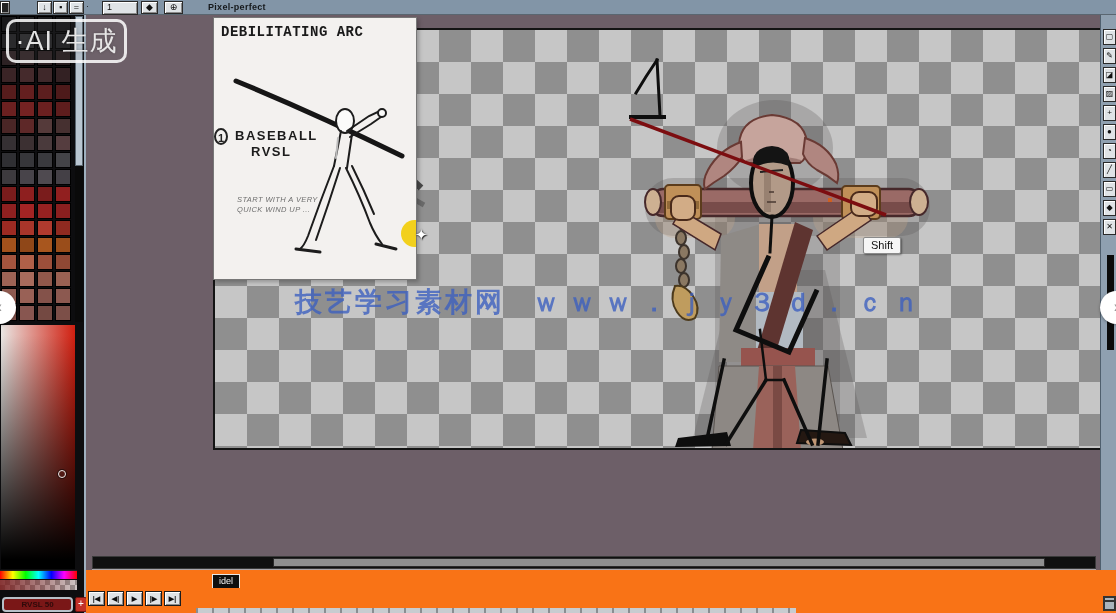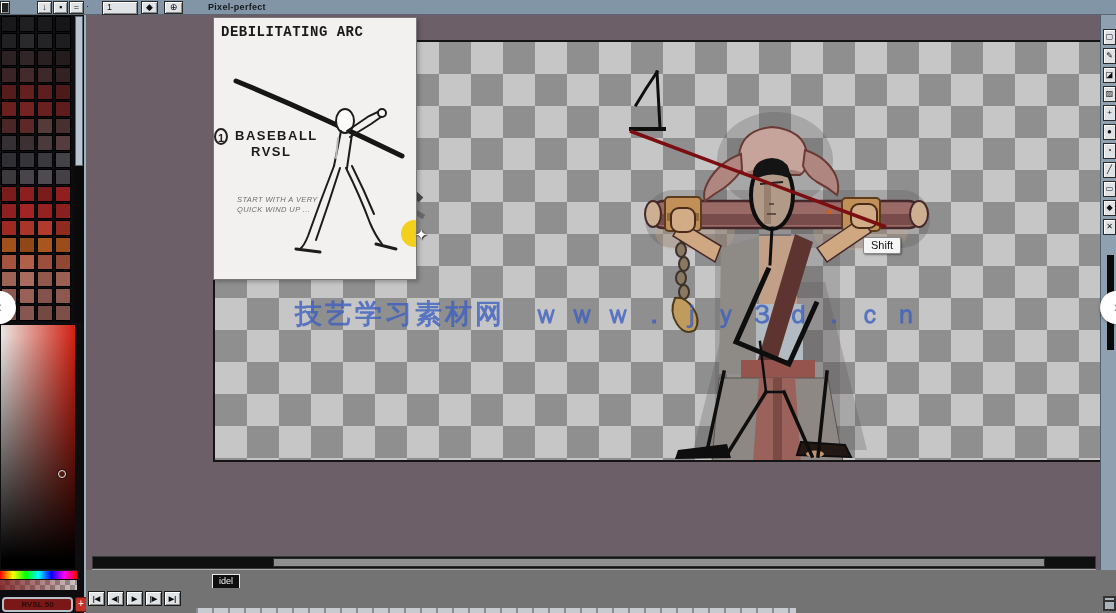--- a/index.html
+++ b/index.html
@@ -36,21 +36,21 @@
                conic-gradient(#9a9a9a 25%,#d8d8d8 0 50%,#9a9a9a 0 75%,#d8d8d8 0);
              background-size:100% 100%,10px 10px;}
   #fg-swatch{position:absolute;left:2px;top:582px;width:71px;height:15px;background:#7a1717;
              border:2px solid #b7c0c8;border-radius:4px;color:#2e0a0a;font-size:8px;font-weight:bold;
              text-align:center;line-height:11px;}
   #add-color{position:absolute;left:75px;top:582px;width:12px;height:15px;background:#c23028;
              border:1px solid #6e1410;border-radius:2px;color:#fff;font-size:10px;line-height:12px;text-align:center;}
 
   
   #workspace{left:86px;top:15px;width:1014px;height:557px;background:#6d5f68;}
-  #canvas{left:213px;top:40px;width:892px;height:422px;border:2px solid #141414;
+  #canvas{left:213px;top:28px;width:892px;height:422px;border:2px solid #141414;
           background-color:#c6c6c6;
           background-image:conic-gradient(#8f8f8f 25%,#c6c6c6 0 50%,#8f8f8f 0 75%,#c6c6c6 0);
           background-size:64px 64px;overflow:hidden;}
   #canvas svg{position:absolute;left:0;top:0;}
   #canvas-watermark{position:absolute;left:80px;top:254px;width:780px;white-space:nowrap;
                     color:#3b5fc0;opacity:.78;font-weight:bold;font-size:27px;letter-spacing:3px;}
   #canvas-watermark .wm-url{letter-spacing:10px;margin-left:28px;font-size:26px;}
 
   
   #reference{left:213px;top:17px;width:204px;height:263px;background:#f3f1ef;
@@ -73,21 +73,21 @@
            box-shadow:0 2px 0 rgba(220,226,230,.55);}
   #hscroll-thumb{position:absolute;left:18%;top:1px;width:77%;height:9px;background:#8f8f8f;border:1px solid #2a2a2a;}
 
   
   #right-toolbar{left:1100px;top:15px;width:16px;height:598px;background:#8fa0b0;border-left:1px solid #4f5f6d;}
   .rt-btn{position:absolute;left:2px;width:13px;height:16px;background:#dfe3e6;border:1px solid #2a2a2a;
           box-shadow:inset 1px 1px 0 #fff;font-size:8px;line-height:14px;text-align:center;color:#111;overflow:hidden;}
   #rt-scroll{position:absolute;left:6px;top:240px;width:7px;height:95px;background:#0a0a0a;}
 
   
-  #bottombar{left:86px;top:570px;width:1030px;height:43px;background:#737373;}
+  #bottombar{left:86px;top:570px;width:1030px;height:43px;background:#f97316;}
   .tr-btn{position:absolute;top:21px;width:17px;height:15px;background:#dfe3e6;border:1px solid #1c1c1c;
           box-shadow:inset 1px 1px 0 #fff, inset -1px -1px 0 #8a8a8a;
           font-size:7px;line-height:13px;text-align:center;color:#0d0d0d;font-weight:bold;padding:0;}
   #tag-idel{left:126px;top:4px;background:#0e0e0e;color:#f0f0f0;font-size:9px;padding:1px 6px 2px;border:1px solid #e8e8e8;border-bottom:none;}
   #loop-box{left:125px;top:19px;width:209px;height:22px;background:#101010;border:2px solid #e8e8e8;
             outline:2px solid #0c0c0c;color:#fff;font-size:11px;line-height:18px;padding-left:5px;}
   #frame-strip{left:110px;top:38px;width:600px;height:5px;background:#c8ccd0;overflow:hidden;}
   .tick{position:absolute;top:0;width:2px;height:5px;background:#8a8e92;}
   #win-icon{left:1017px;top:26px;width:13px;height:15px;background:#aab4bc;border:2px solid #333;}
   #win-icon::after{content:"";position:absolute;left:0;top:2px;width:9px;height:2px;background:#333;}
@@ -407,16 +407,17 @@
         <div class="tick" style="left: 592px;"></div>
       </div>
     <div class="abs" id="win-icon"></div>
     <button class="tr-btn" style="left:2px;">|◀</button>
     <button class="tr-btn" style="left:21px;">◀|</button>
     <button class="tr-btn" style="left:40px;">▶</button>
     <button class="tr-btn" style="left:59px;">|▶</button>
     <button class="tr-btn" style="left:78px;">▶|</button>
   </div>
 
+  <div class="abs" id="ai-badge">·AI 生成</div>
   <div class="abs nav-circle" id="nav-left">‹</div>
   <div class="abs nav-circle" id="nav-right">›</div>
 
 </div>
 
 </body></html>

